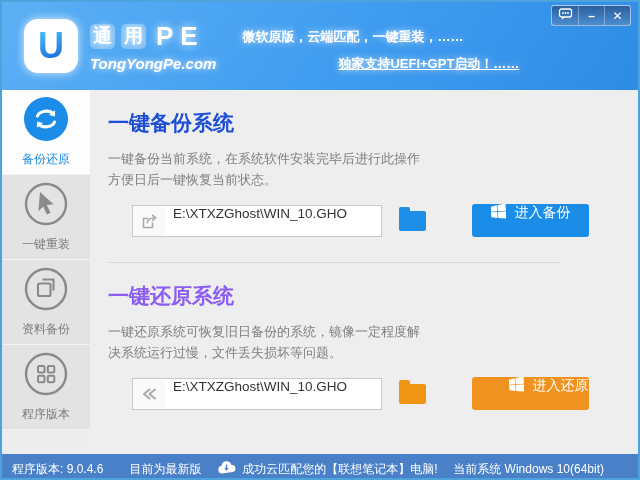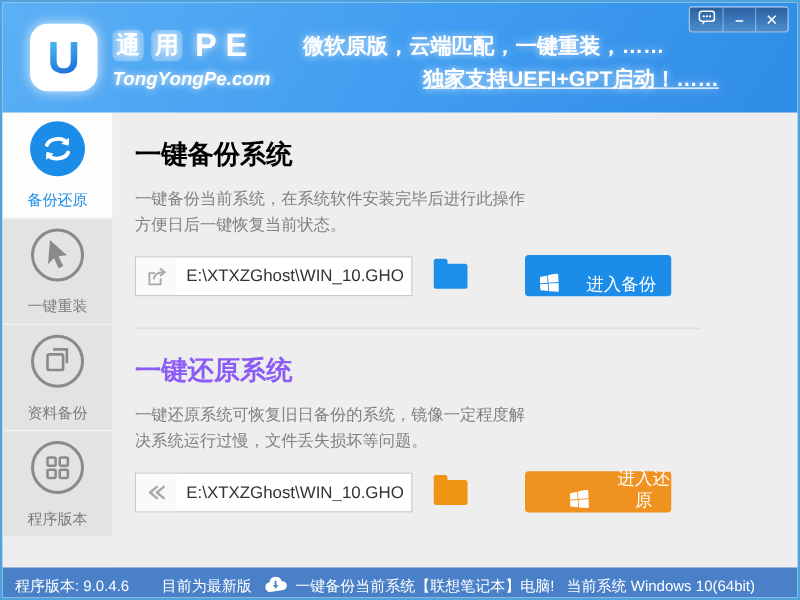--- a/index.html
+++ b/index.html
@@ -51,56 +51,56 @@
   }
   .brand-letters {
     color:#fff; font-size:26px; font-weight:bold; letter-spacing:7px; margin-left:4px;
     text-shadow:0 0 8px rgba(255,255,255,.9);
   }
   .brand-domain {
     color:#fff; font-size:15px; font-weight:bold; font-style:italic; margin-top:3px;
     text-shadow:0 0 6px rgba(255,255,255,.85);
     text-align:right;
   }
-  .slogan { margin-left:26px; margin-top:8px; color:#fff; font-weight:bold; font-size:17px; line-height:27px;
+  .slogan { margin-left:26px; margin-top:8px; color:#fff; font-weight:bold; font-size:13px; line-height:27px;
     text-shadow:0 0 7px rgba(255,255,255,.75); }
   .slogan-line2 { padding-left:96px;text-decoration:underline; }
 
   
   .body { flex:1; display:flex; min-height:0; }
   .sidebar { width:88px; flex:0 0 88px; background:#ededed; display:flex; flex-direction:column; }
   .side-item {
     height:85px; background:#e3e3e3; border-bottom:1px solid #f2f2f2;
     display:flex; flex-direction:column; align-items:center; justify-content:center;
     cursor:pointer;
   }
   .side-item.active { background:#fdfdfd; }
   .side-label { margin-top:5px; font-size:12px; color:#7c7c7c; }
   .side-item.active .side-label { color:#1b8ce8; }
 
   .content { flex:1; background:#eeeeee; padding-left:18px; }
   .section { padding-top:19px; }
   .sec-title { font-size:21px; font-weight:bold; }
-  .sec-title.blue { color:#000000; }
+  .sec-title.blue { color:#1d4ed8; }
   .sec-title.orange { color:#8b5cf6; }
   .sec-desc { margin-top:11px; font-size:13px; color:#808080; line-height:21px; }
   .row { display:flex; align-items:center; margin-top:14px; }
   .path-box {
-    width:222px; height:32px; background:#fff; border:1px solid #c9c9c9;
-    display:flex; align-items:center;
+    width:250px; height:32px; background:#fff; border:1px solid #c9c9c9;
+    display:flex; align-items:flex-start;margin-left:24px;
   }
   .path-icon { width:32px; display:flex; align-items:center; justify-content:center; background:#fafafa; height:100%; }
   .path-text { font-size:13.5px; color:#333; margin-left:8px; white-space:nowrap; overflow:hidden; }
   .folder { width:27px; height:20px; border-radius:2px; position:relative; margin-left:17px; cursor:pointer; }
   .folder::before { content:''; position:absolute; top:-4px; left:0; width:11px; height:5px; background:inherit; border-radius:2px 2px 0 0; }
   .folder.blue { background:#1d8fe8; }
   .folder.orange { background:#ef9413; }
   .action-btn {
     margin-left:46px; width:117px; height:33px; border:none; border-radius:3px;
-    display:flex; align-items:flex-end; justify-content:center; gap:22px;
+    display:flex; align-items:flex-start; justify-content:center; gap:9px;
     color:#fff; font-size:14px; cursor:pointer;
     font-family:"Liberation Sans","DejaVu Sans",sans-serif;
   }
   .action-btn.blue { background:#1b8ce8; }
   .action-btn.orange { background:#ef9220;padding-left:36px; }
   .divider { height:1px; background:#d9d9d9; margin:25px 78px 0 0; }
 
   
   .statusbar {
     height:24px; flex:0 0 24px; background:#4a80c8; color:#fff; font-size:12px;
@@ -282,18 +282,18 @@
     <span>程序版本: 9.0.4.6</span>
     <span class="sb-update">目前为最新版</span>
     <span class="sb-cloud-group">
       <span>
         <svg width="19" height="14" viewBox="0 0 24 17">
           <path d="M6.5 15.5 a5 5 0 0 1-.8-9.9 A6.4 6.4 0 0 1 18.2 4.8 a4.4 4.4 0 0 1 1.4 8.7 Z" fill="#fff"></path>
           <path d="M12 4.2 v5.2" stroke="#4a80c8" stroke-width="1.8"></path>
           <path d="M9.3 8.6 h5.4 L12 12.2 Z" fill="#4a80c8"></path>
         </svg>
       </span>
-      <span>一键备份当前系统【联想笔记本】电脑!</span>
+      <span>成功云匹配您的【联想笔记本】电脑!</span>
     </span>
     <span class="sb-sys">当前系统 Windows 10(64bit)</span>
   </div>
 
 </div>
 
 </body></html>

